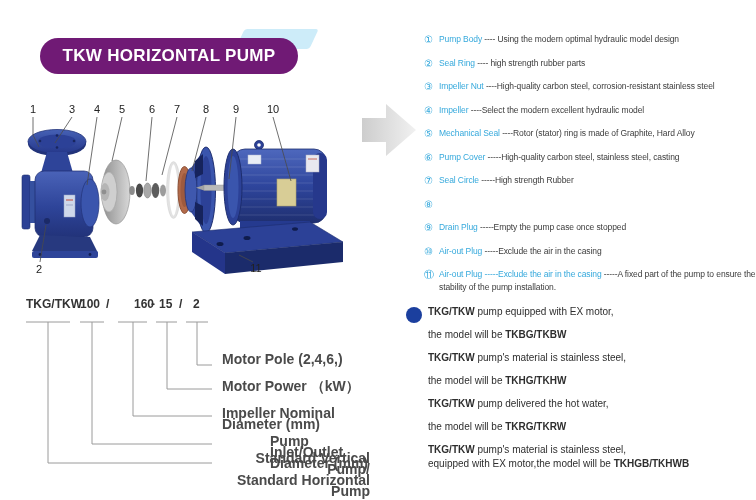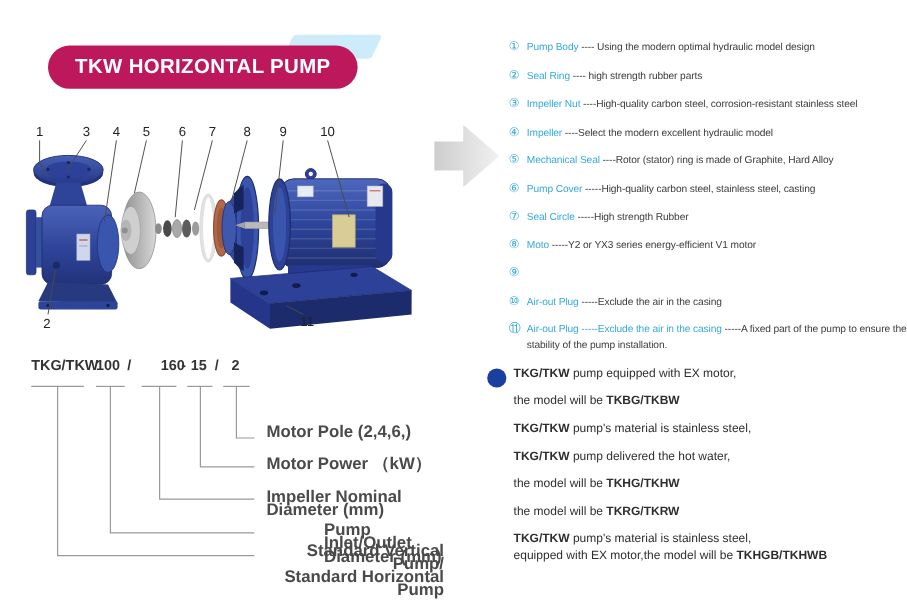--- a/index.html
+++ b/index.html
@@ -2,21 +2,21 @@
 <html><head>
 <meta charset="utf-8">
 <style>
   html,body{margin:0;padding:0;}
   .page{position:relative;width:756px;height:500px;background:#ffffff;overflow:hidden;
         font-family:"Liberation Sans",sans-serif;color:#3c3c3c;}
 
   
   .banner-accent{position:absolute;left:240px;top:29px;width:74px;height:20px;
         background:#9bd9f3;opacity:.5;transform:skewX(-25deg);border-radius:3px;}
-  .banner{position:absolute;left:40px;top:38px;width:258px;height:36px;background:#be185d;
+  .banner{position:absolute;left:40px;top:38px;width:258px;height:36px;background:#701a75;
         border-radius:18px;display:flex;align-items:center;justify-content:center;}
   .banner span{color:#ffffff;font-weight:bold;font-size:17px;letter-spacing:.3px;}
 
   
   .diagram{position:absolute;left:10px;top:95px;width:410px;height:190px;}
   .callout{font-size:11px;fill:#222222;font-family:"Liberation Sans",sans-serif;}
 
   
   .plist{position:absolute;left:424px;top:33px;width:332px;}
   .plist-item{display:flex;align-items:flex-start;margin-bottom:10.5px;
@@ -223,24 +223,24 @@
       <div class="plist-item">
       <span class="pnum">⑥</span>
       <span class="ptext"><span class="pname">Pump Cover</span> <span class="pdesc">-----High-quality carbon steel, stainless steel, casting</span></span>
     </div>
       <div class="plist-item">
       <span class="pnum">⑦</span>
       <span class="ptext"><span class="pname">Seal Circle</span> <span class="pdesc">-----High strength Rubber</span></span>
     </div>
       <div class="plist-item">
       <span class="pnum">⑧</span>
-      <span class="ptext"><span class="pname">Moto</span> <span class="pdesc">-----Y2 or YX3 series energy-efficient V1 motor</span></span>
     </div>
       <div class="plist-item">
       <span class="pnum">⑨</span>
+      <span class="ptext"><span class="pname">Drain Plug</span> <span class="pdesc">-----Empty the pump case once stopped</span></span>
     </div>
       <div class="plist-item">
       <span class="pnum">⑩</span>
       <span class="ptext"><span class="pname">Air-out Plug</span> <span class="pdesc">-----Exclude the air in the casing</span></span>
     </div>
       <div class="plist-item">
       <span class="pnum">⑪</span>
       <span class="ptext"><span class="pname">Air-out Plug -----Exclude the air in the casing</span> <span class="pdesc">-----A fixed part of the pump to ensure the stability of the pump installation.</span></span>
     </div>
     </div>
@@ -279,21 +279,21 @@
 Standard Horizontal Pump</div>
       </div>
   </div>
 
   <div class="notes">
     <div class="note-bullet"></div>
     <div class="notes-text">
         <div class="note-line"><span style="font-weight: bold;">TKG/TKW</span><span> pump equipped with EX motor,</span></div>
         <div class="note-line"><span>the model will be </span><span style="font-weight: bold;">TKBG/TKBW</span></div>
         <div class="note-line"><span style="font-weight: bold;">TKG/TKW</span><span> pump's material is stainless steel,</span></div>
+        <div class="note-line"><span>the model will be </span><span style="font-weight: bold;">TKHG/TKHW</span></div>
         <div class="note-line"><span style="font-weight: bold;">TKG/TKW</span><span> pump delivered the hot water,</span></div>
-        <div class="note-line"><span>the model will be </span><span style="font-weight: bold;">TKHG/TKHW</span></div>
         <div class="note-line"><span>the model will be </span><span style="font-weight: bold;">TKRG/TKRW</span></div>
         <div class="note-line"><span style="font-weight: bold;">TKG/TKW</span><span> pump's material is stainless steel,</span></div>
         <div class="note-line"><span>equipped with EX motor,the model will be </span><span style="font-weight: bold;">TKHGB/TKHWB</span></div>
       </div>
   </div>
 
 </div>
 
 </body></html>

